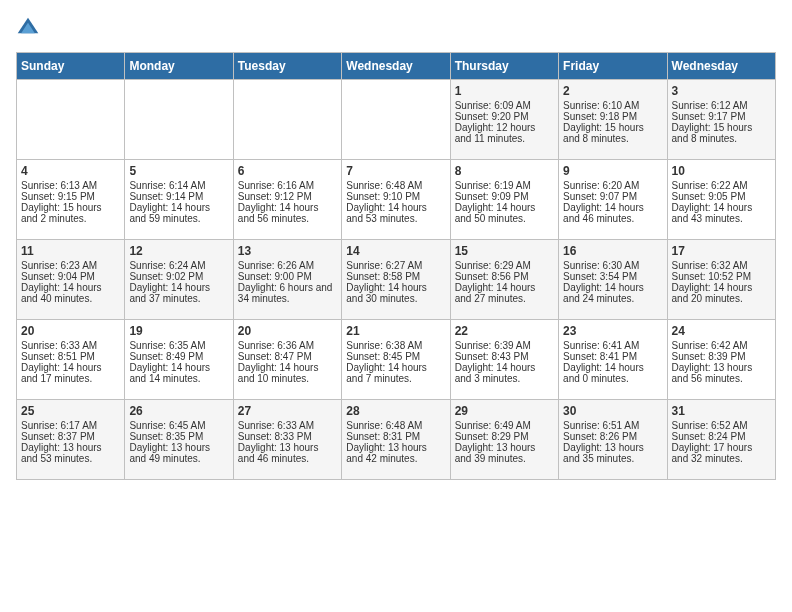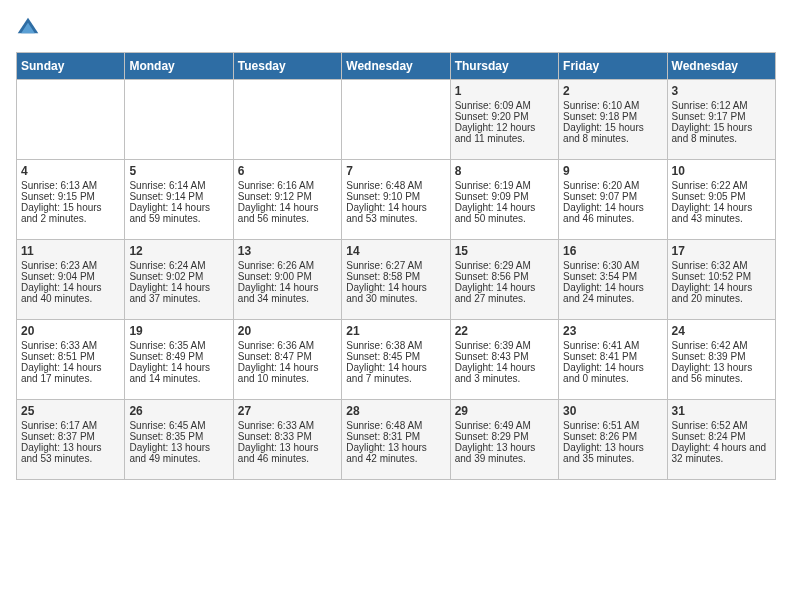--- a/index.html
+++ b/index.html
@@ -129,21 +129,21 @@
         <td><span class="day-number">5</span><span>Sunrise: 6:14 AM</span><br><span>Sunset: 9:14 PM</span><br><span>Daylight: 14 hours and 59 minutes.</span></td>
         <td><span class="day-number">6</span><span>Sunrise: 6:16 AM</span><br><span>Sunset: 9:12 PM</span><br><span>Daylight: 14 hours and 56 minutes.</span></td>
         <td><span class="day-number">7</span><span>Sunrise: 6:48 AM</span><br><span>Sunset: 9:10 PM</span><br><span>Daylight: 14 hours and 53 minutes.</span></td>
         <td><span class="day-number">8</span><span>Sunrise: 6:19 AM</span><br><span>Sunset: 9:09 PM</span><br><span>Daylight: 14 hours and 50 minutes.</span></td>
         <td><span class="day-number">9</span><span>Sunrise: 6:20 AM</span><br><span>Sunset: 9:07 PM</span><br><span>Daylight: 14 hours and 46 minutes.</span></td>
         <td><span class="day-number">10</span><span>Sunrise: 6:22 AM</span><br><span>Sunset: 9:05 PM</span><br><span>Daylight: 14 hours and 43 minutes.</span></td>
       </tr>
       <tr>
         <td><span class="day-number">11</span><span>Sunrise: 6:23 AM</span><br><span>Sunset: 9:04 PM</span><br><span>Daylight: 14 hours and 40 minutes.</span></td>
         <td><span class="day-number">12</span><span>Sunrise: 6:24 AM</span><br><span>Sunset: 9:02 PM</span><br><span>Daylight: 14 hours and 37 minutes.</span></td>
-        <td><span class="day-number">13</span><span>Sunrise: 6:26 AM</span><br><span>Sunset: 9:00 PM</span><br><span>Daylight: 14 hours and 34 minutes.</span></td>
+        <td><span class="day-number">13</span><span>Sunrise: 6:26 AM</span><br><span>Sunset: 9:00 PM</span><br><span>Daylight: 6 hours and 34 minutes.</span></td>
         <td><span class="day-number">14</span><span>Sunrise: 6:27 AM</span><br><span>Sunset: 8:58 PM</span><br><span>Daylight: 14 hours and 30 minutes.</span></td>
         <td><span class="day-number">15</span><span>Sunrise: 6:29 AM</span><br><span>Sunset: 8:56 PM</span><br><span>Daylight: 14 hours and 27 minutes.</span></td>
         <td><span class="day-number">16</span><span>Sunrise: 6:30 AM</span><br><span>Sunset: 3:54 PM</span><br><span>Daylight: 14 hours and 24 minutes.</span></td>
         <td><span class="day-number">17</span><span>Sunrise: 6:32 AM</span><br><span>Sunset: 10:52 PM</span><br><span>Daylight: 14 hours and 20 minutes.</span></td>
       </tr>
       <tr>
         <td><span class="day-number">20</span><span>Sunrise: 6:33 AM</span><br><span>Sunset: 8:51 PM</span><br><span>Daylight: 14 hours and 17 minutes.</span></td>
         <td><span class="day-number">19</span><span>Sunrise: 6:35 AM</span><br><span>Sunset: 8:49 PM</span><br><span>Daylight: 14 hours and 14 minutes.</span></td>
         <td><span class="day-number">20</span><span>Sunrise: 6:36 AM</span><br><span>Sunset: 8:47 PM</span><br><span>Daylight: 14 hours and 10 minutes.</span></td>
         <td><span class="day-number">21</span><span>Sunrise: 6:38 AM</span><br><span>Sunset: 8:45 PM</span><br><span>Daylight: 14 hours and 7 minutes.</span></td>
@@ -151,16 +151,16 @@
         <td><span class="day-number">23</span><span>Sunrise: 6:41 AM</span><br><span>Sunset: 8:41 PM</span><br><span>Daylight: 14 hours and 0 minutes.</span></td>
         <td><span class="day-number">24</span><span>Sunrise: 6:42 AM</span><br><span>Sunset: 8:39 PM</span><br><span>Daylight: 13 hours and 56 minutes.</span></td>
       </tr>
       <tr>
         <td><span class="day-number">25</span><span>Sunrise: 6:17 AM</span><br><span>Sunset: 8:37 PM</span><br><span>Daylight: 13 hours and 53 minutes.</span></td>
         <td><span class="day-number">26</span><span>Sunrise: 6:45 AM</span><br><span>Sunset: 8:35 PM</span><br><span>Daylight: 13 hours and 49 minutes.</span></td>
         <td><span class="day-number">27</span><span>Sunrise: 6:33 AM</span><br><span>Sunset: 8:33 PM</span><br><span>Daylight: 13 hours and 46 minutes.</span></td>
         <td><span class="day-number">28</span><span>Sunrise: 6:48 AM</span><br><span>Sunset: 8:31 PM</span><br><span>Daylight: 13 hours and 42 minutes.</span></td>
         <td><span class="day-number">29</span><span>Sunrise: 6:49 AM</span><br><span>Sunset: 8:29 PM</span><br><span>Daylight: 13 hours and 39 minutes.</span></td>
         <td><span class="day-number">30</span><span>Sunrise: 6:51 AM</span><br><span>Sunset: 8:26 PM</span><br><span>Daylight: 13 hours and 35 minutes.</span></td>
-        <td><span class="day-number">31</span><span>Sunrise: 6:52 AM</span><br><span>Sunset: 8:24 PM</span><br><span>Daylight: 4 hours and 32 minutes.</span></td>
+        <td><span class="day-number">31</span><span>Sunrise: 6:52 AM</span><br><span>Sunset: 8:24 PM</span><br><span>Daylight: 17 hours and 32 minutes.</span></td>
       </tr>
     </tbody>
 </table>
 
 </body></html>

